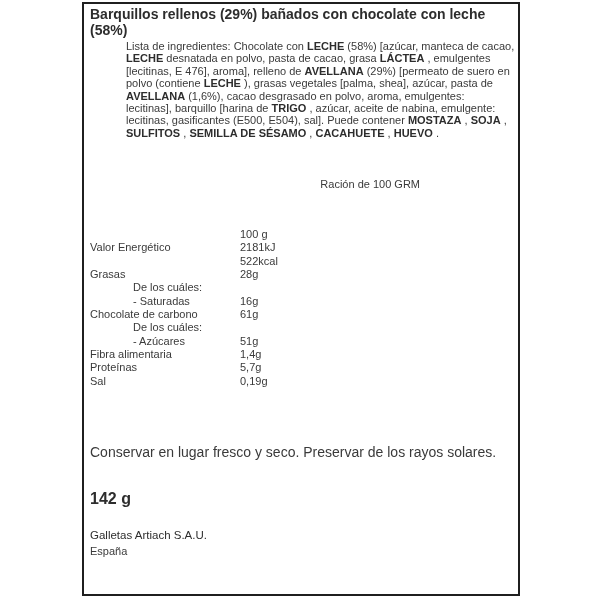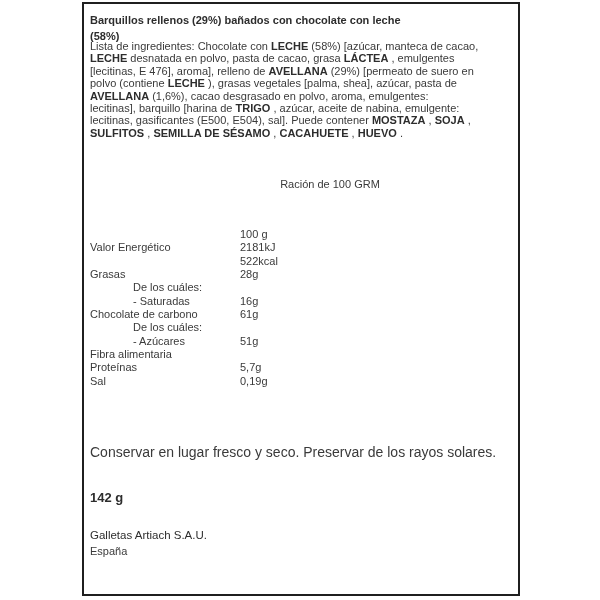--- a/index.html
+++ b/index.html
@@ -26,44 +26,45 @@
     border: 2px solid #1f1f1f;
     box-sizing: border-box;
     background: #ffffff;
     overflow: hidden;
   }
   .sec {
     position: absolute;
     left: 6px;
   }
   .title {
-    top: 8px;
+    top: 2px;
     width: 428px;
-    font-size: 11px;
+    font-size: 14px;
     font-weight: bold;
     line-height: 16px;
     color: #2d2d2d;
     white-space: nowrap;
   }
   .ingredients {
     top: 36px;
     width: 428px;
     font-size: 11px;
     line-height: 12.4px;
     white-space: nowrap;
+    margin-left: 36px;
   }
   .ingredients b {
     font-weight: bold;
     color: #2d2d2d;
   }
   .serving {
     top: 174px;
     left: 156px;
     width: 180px;
-    text-align: center;
+    text-align: right;
     font-size: 11px;
     line-height: 13px;
   }
   .ntable {
     top: 224px;
     width: 424px;
     font-size: 11px;
   }
   .nrow {
     position: relative;
@@ -85,21 +86,21 @@
   }
   .storage {
     top: 442px;
     width: 428px;
     font-size: 14px;
     line-height: 13px;
   }
   .weight {
     top: 486px;
     width: 428px;
-    font-size: 13px;
+    font-size: 16px;
     font-weight: bold;
     color: #2d2d2d;
   }
   .manu {
     top: 524px;
     width: 428px;
     font-size: 11px;
     line-height: 15.5px;
   }
   .manu .mname {
@@ -123,21 +124,21 @@
     <div class="sec ntable">
         <div class="nrow"><span class="nlabel"></span><span class="nvalue">100 g</span></div>
         <div class="nrow"><span class="nlabel">Valor Energético</span><span class="nvalue">2181kJ</span></div>
         <div class="nrow"><span class="nlabel"></span><span class="nvalue">522kcal</span></div>
         <div class="nrow"><span class="nlabel">Grasas</span><span class="nvalue">28g</span></div>
         <div class="nrow"><span class="nlabel ind">De los cuáles:</span><span class="nvalue"></span></div>
         <div class="nrow"><span class="nlabel ind">- Saturadas</span><span class="nvalue">16g</span></div>
         <div class="nrow"><span class="nlabel">Chocolate de carbono</span><span class="nvalue">61g</span></div>
         <div class="nrow"><span class="nlabel ind">De los cuáles:</span><span class="nvalue"></span></div>
         <div class="nrow"><span class="nlabel ind">- Azúcares</span><span class="nvalue">51g</span></div>
-        <div class="nrow"><span class="nlabel">Fibra alimentaria</span></div>
+        <div class="nrow"><span class="nlabel">Fibra alimentaria</span><span class="nvalue">1,4g</span></div>
         <div class="nrow"><span class="nlabel">Proteínas</span><span class="nvalue">5,7g</span></div>
         <div class="nrow"><span class="nlabel">Sal</span><span class="nvalue">0,19g</span></div>
       </div>
 
     <div class="sec storage">Conservar en lugar fresco y seco. Preservar de los rayos solares.</div>
 
     <div class="sec weight">142 g</div>
 
     <div class="sec manu">
       <div class="mname">Galletas Artiach S.A.U.</div>

